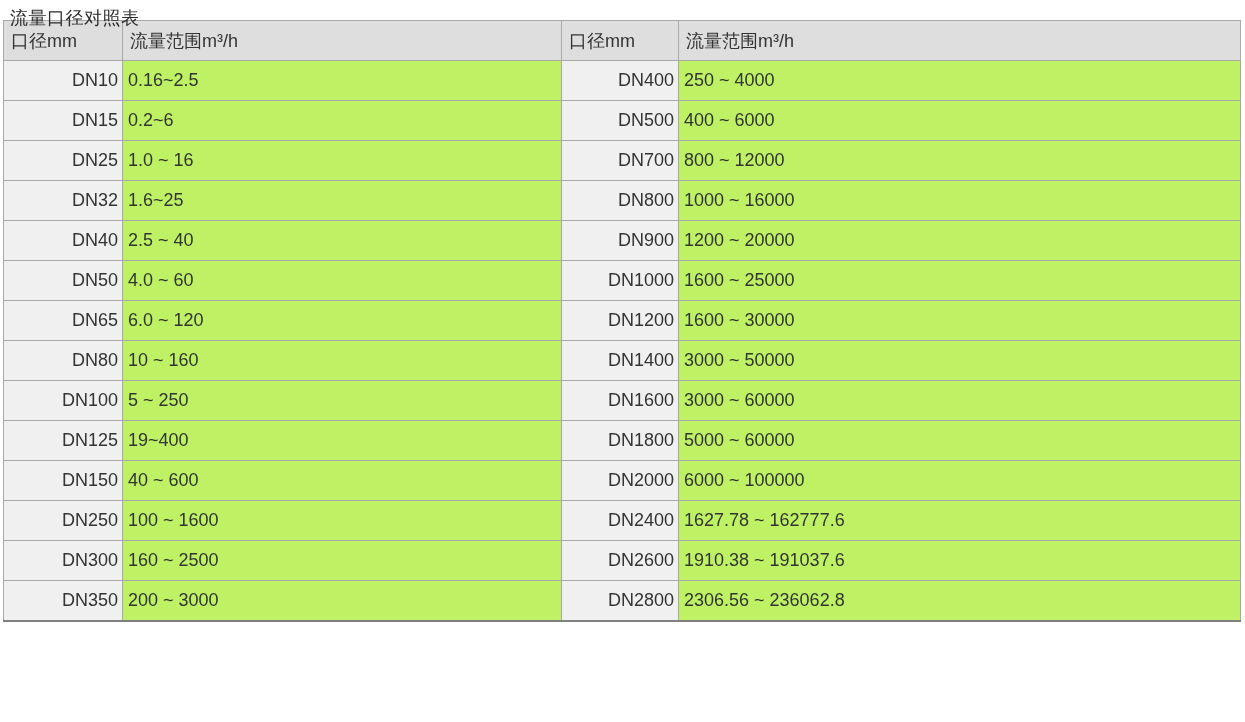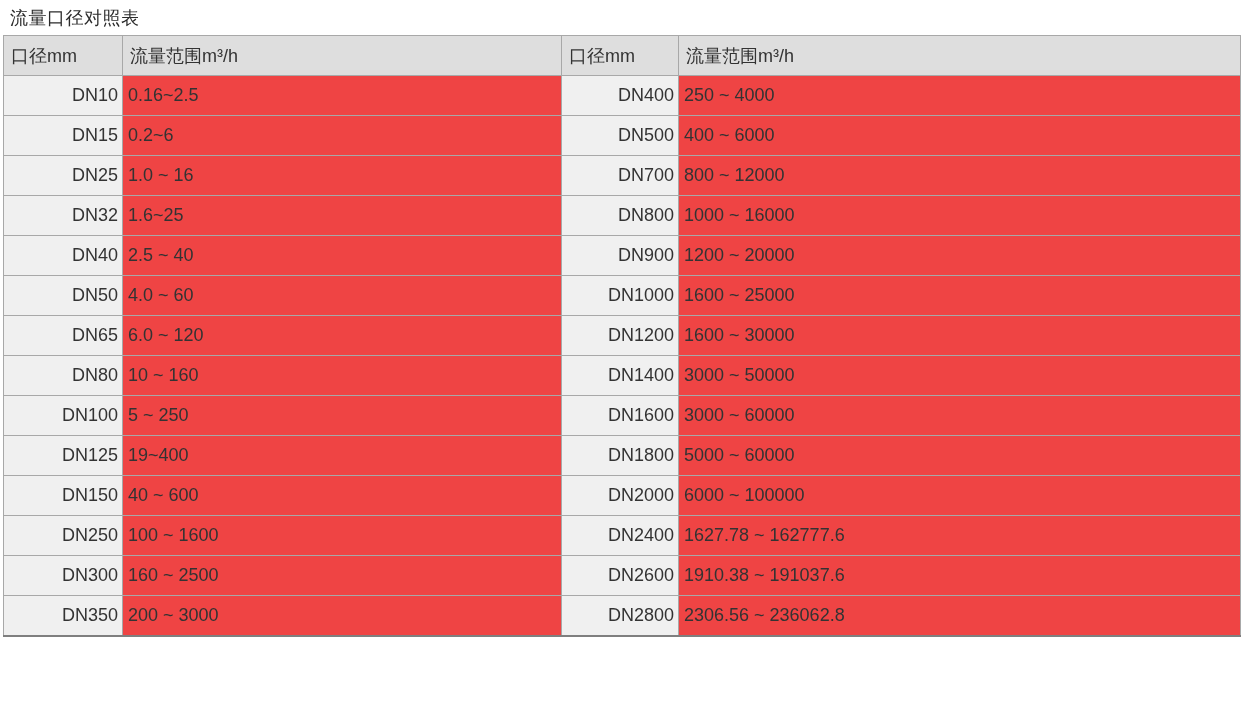--- a/index.html
+++ b/index.html
@@ -7,21 +7,21 @@
     padding: 0;
     background: #ffffff;
     width: 1245px;
     height: 722px;
     overflow: hidden;
     font-family: "Liberation Sans", "DejaVu Sans", sans-serif;
     color: #333333;
   }
   .page-title {
     box-sizing: border-box;
-    height: 35px;
+    height: 20px;
     padding: 7px 0 4px 10px;
     font-size: 18px;
     line-height: 22px;
     color: #2b2b2b;
     letter-spacing: 0.5px;
   }
   table.flow-table {
     border-collapse: collapse;
     table-layout: fixed;
     margin-left: 3px;
@@ -47,21 +47,21 @@
     color: #333333;
   }
   thead th {
     background: #dedede;
   }
   td.dn-cell {
     background: #f0f0f0;
     text-align: right;
   }
   td.range-cell {
-    background: #ef4444;
+    background: #bef264;
     padding-left: 5px;
   }
 </style>
 </head>
 <body>
 
 <div class="page-title">流量口径对照表</div>
 
 <table class="flow-table">
   <colgroup>

